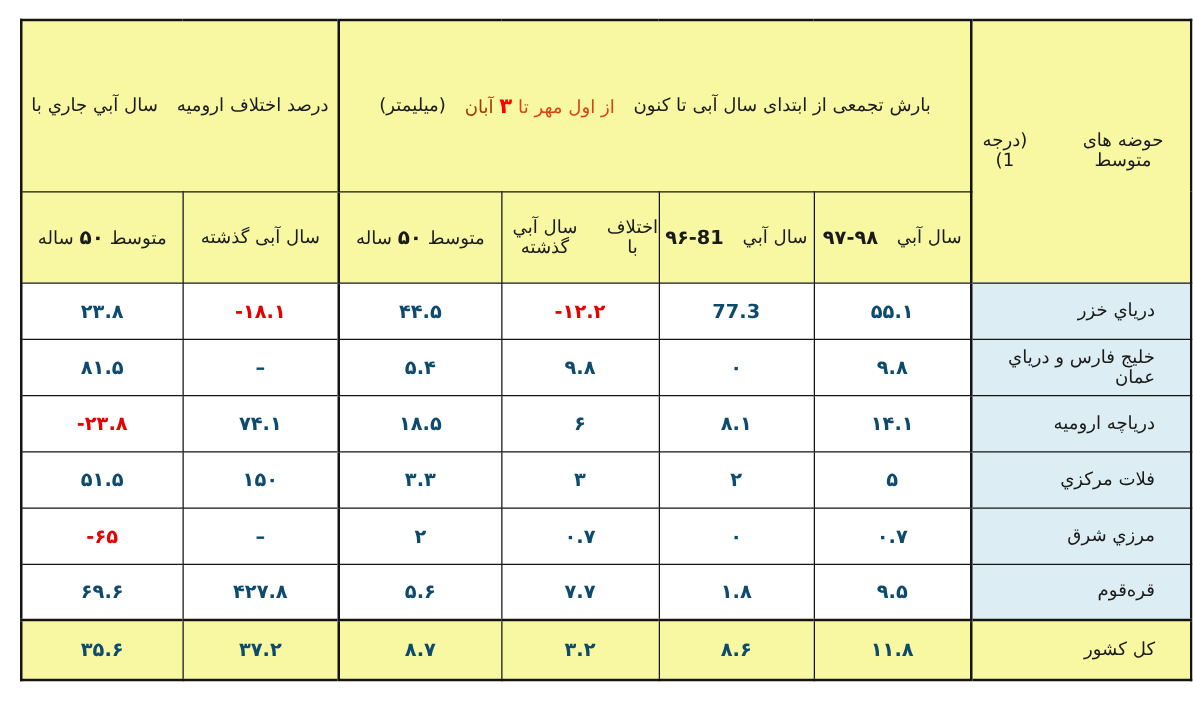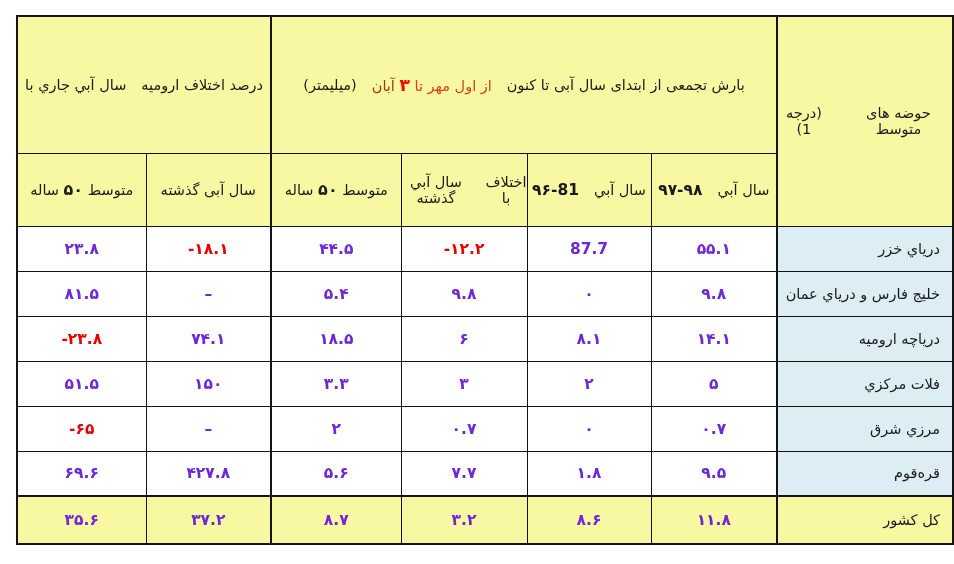--- a/index.html
+++ b/index.html
@@ -32,25 +32,25 @@
   th{background:var(--yellow);font-weight:normal;font-size:14.5px;color:var(--text);}
   .hstack{display:flex;flex-direction:row;align-items:center;justify-content:center;gap:15px;}
   .hstack.tight{}
   .cum-line2{color:var(--date-orange);}
   .cum-line2 .day{color:var(--date-day);font-weight:bold;font-size:17px;}
   .cum-line2 .suffix{color:var(--date-dark);}
   .year-line{font-weight:bold;font-size:15.5px;letter-spacing:1px;}
   .num50{font-weight:bold;font-size:16px;}
   td.val{
     direction:ltr;text-align:center;
-    font-weight:bold;font-size:15.5px;color:#6d28d9;
+    font-weight:bold;font-size:15.5px;color:#0c4a6e;
   }
   td.val.neg{color:var(--neg);}
   td.basin{
-    background:var(--blue);text-align:right;padding-right:12px;
+    background:var(--blue);text-align:right;padding-right:28px;
     font-size:14.5px;
   }
   tr.total-row td{background:var(--yellow);border-top:2px solid var(--border);}
   tr.total-row td.basin{background:var(--yellow);}
 </style>
 </head>
 <body>
 
 <div class="wrap">
   <table class="rain">
@@ -125,21 +125,21 @@
           <span>متوسط</span>
           <span class="num50">۵۰</span>
           <span>ساله</span>
         </div>
       </th>
     </tr>
 
     <tr class="r">
       <td class="basin thickL">درياي خزر</td>
       <td class="val">۵۵.۱</td>
-      <td class="val">87.7</td>
+      <td class="val">77.3</td>
       <td class="val neg">-۱۲.۲</td>
       <td class="val thickL">۴۴.۵</td>
       <td class="val neg">-۱۸.۱</td>
       <td class="val">۲۳.۸</td>
     </tr>
 
     <tr class="r">
       <td class="basin thickL">خليج فارس و درياي عمان</td>
       <td class="val">۹.۸</td>
       <td class="val">۰</td>

